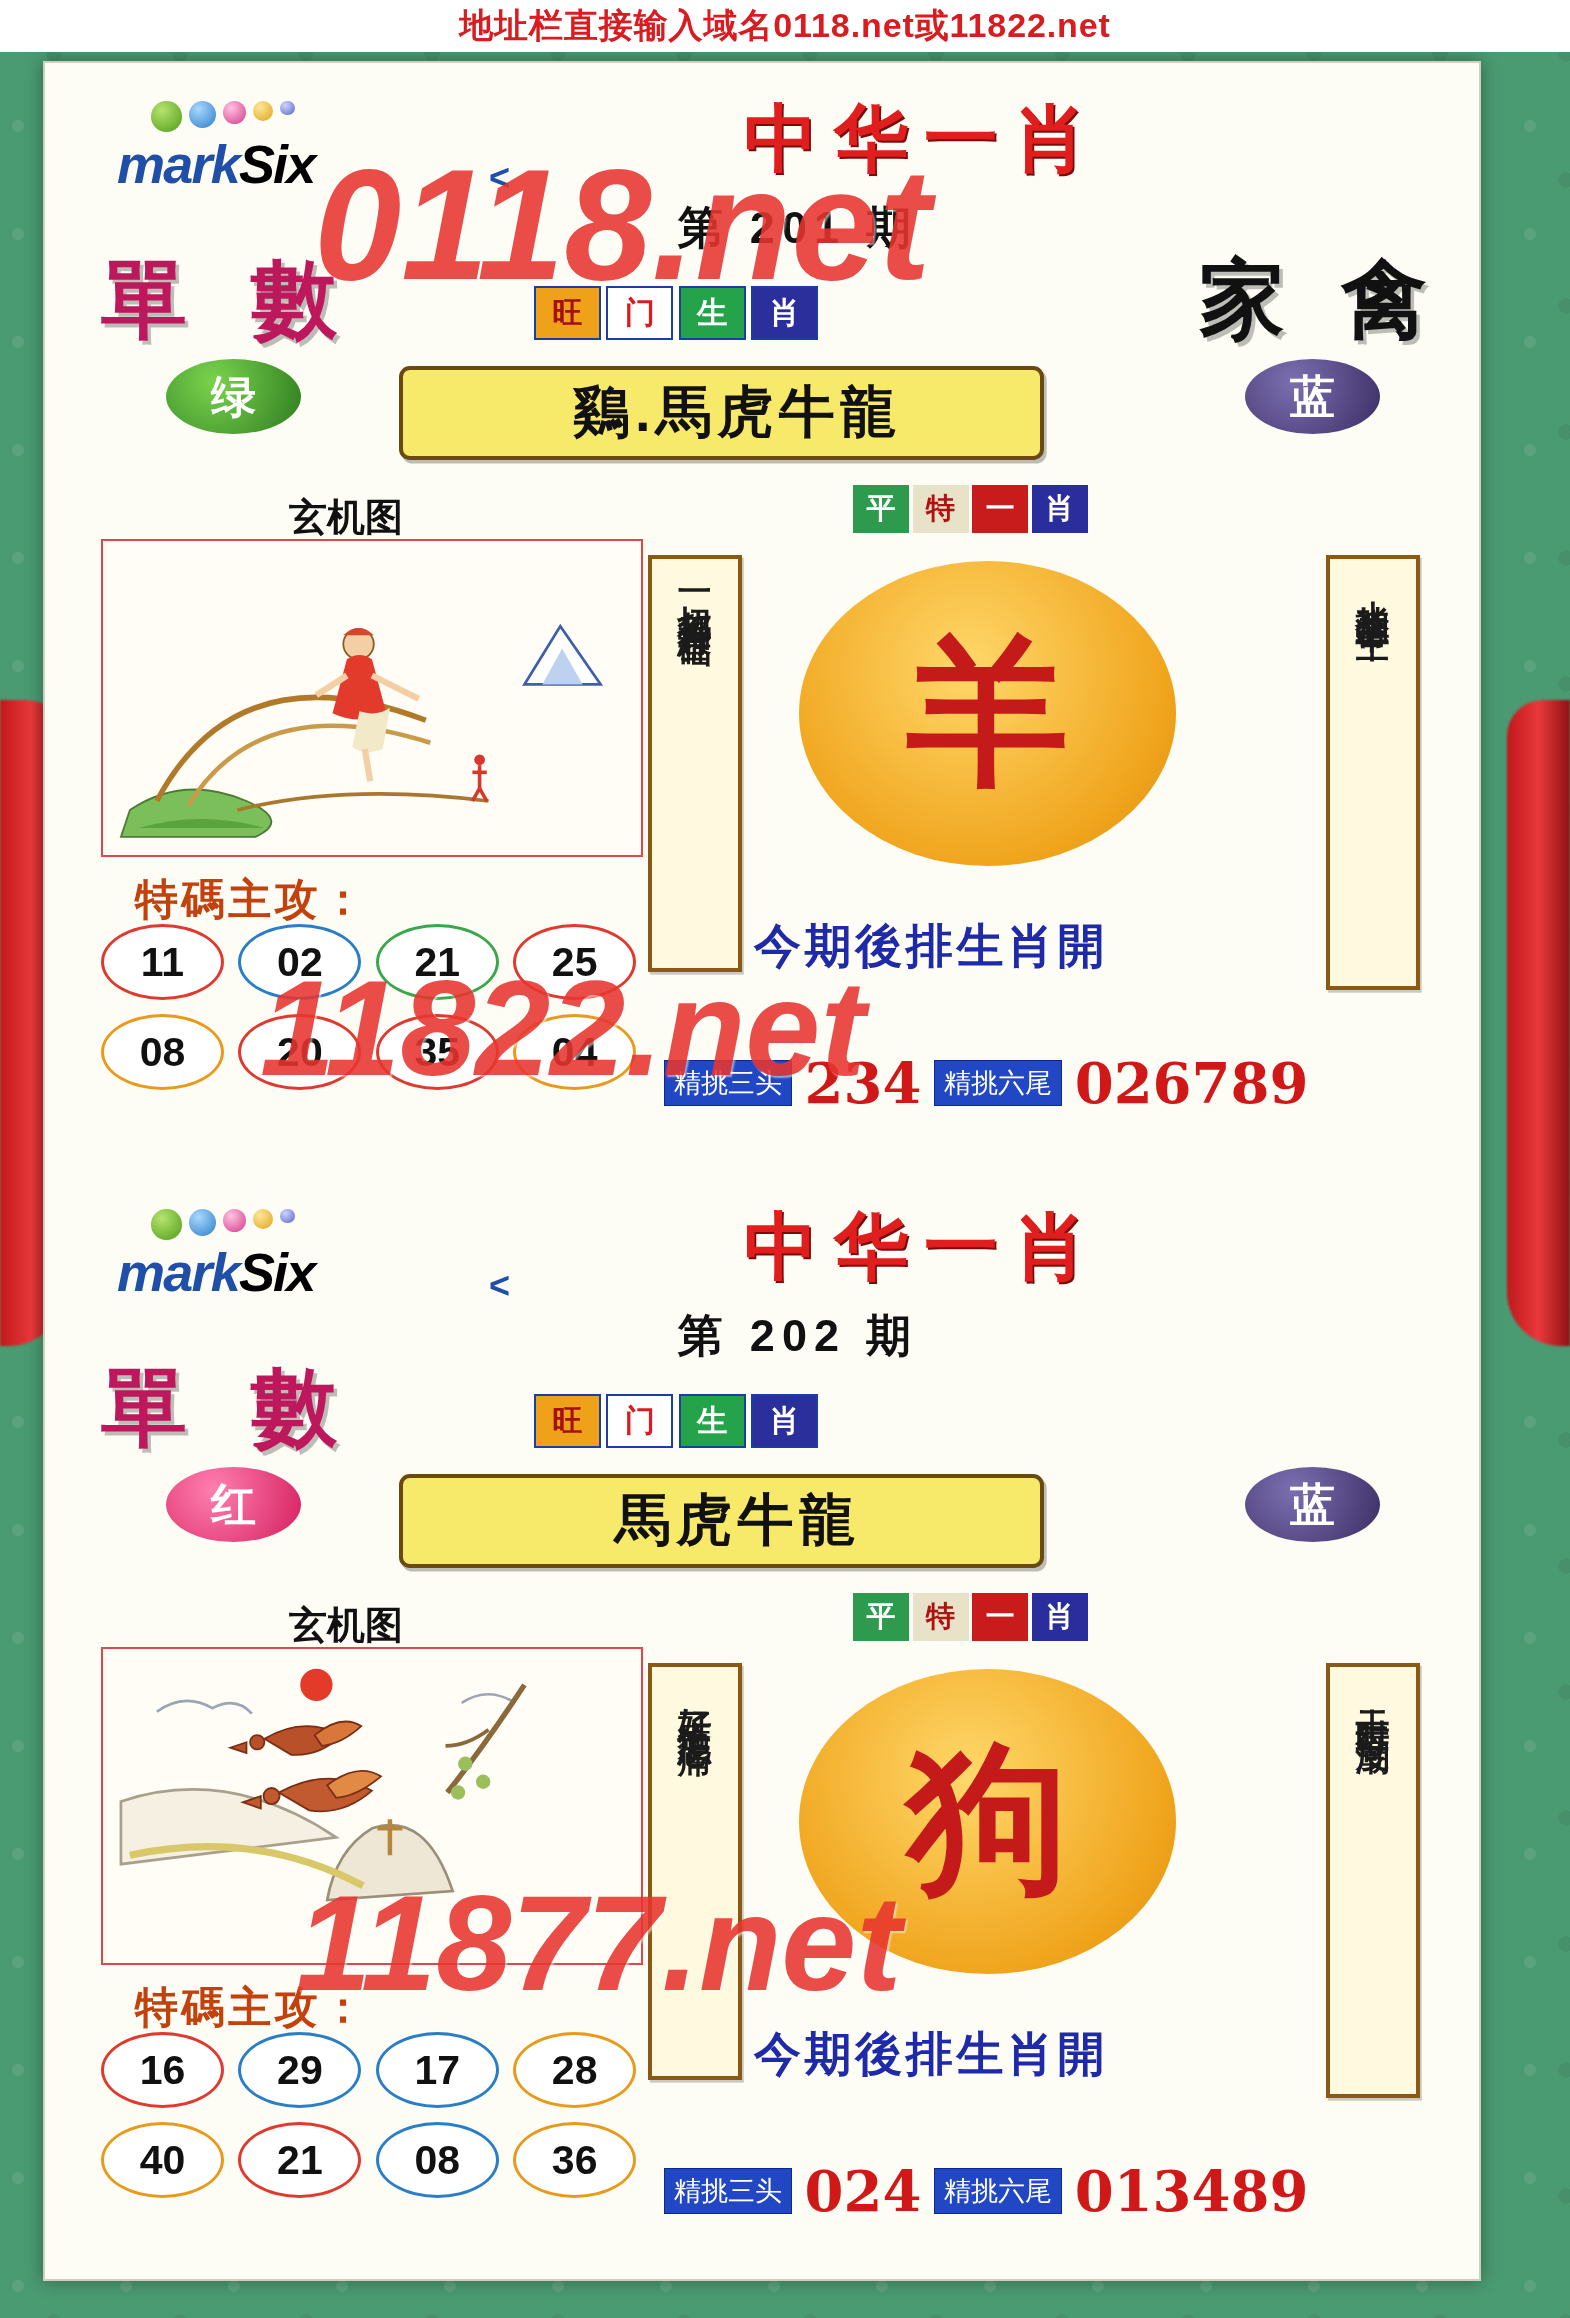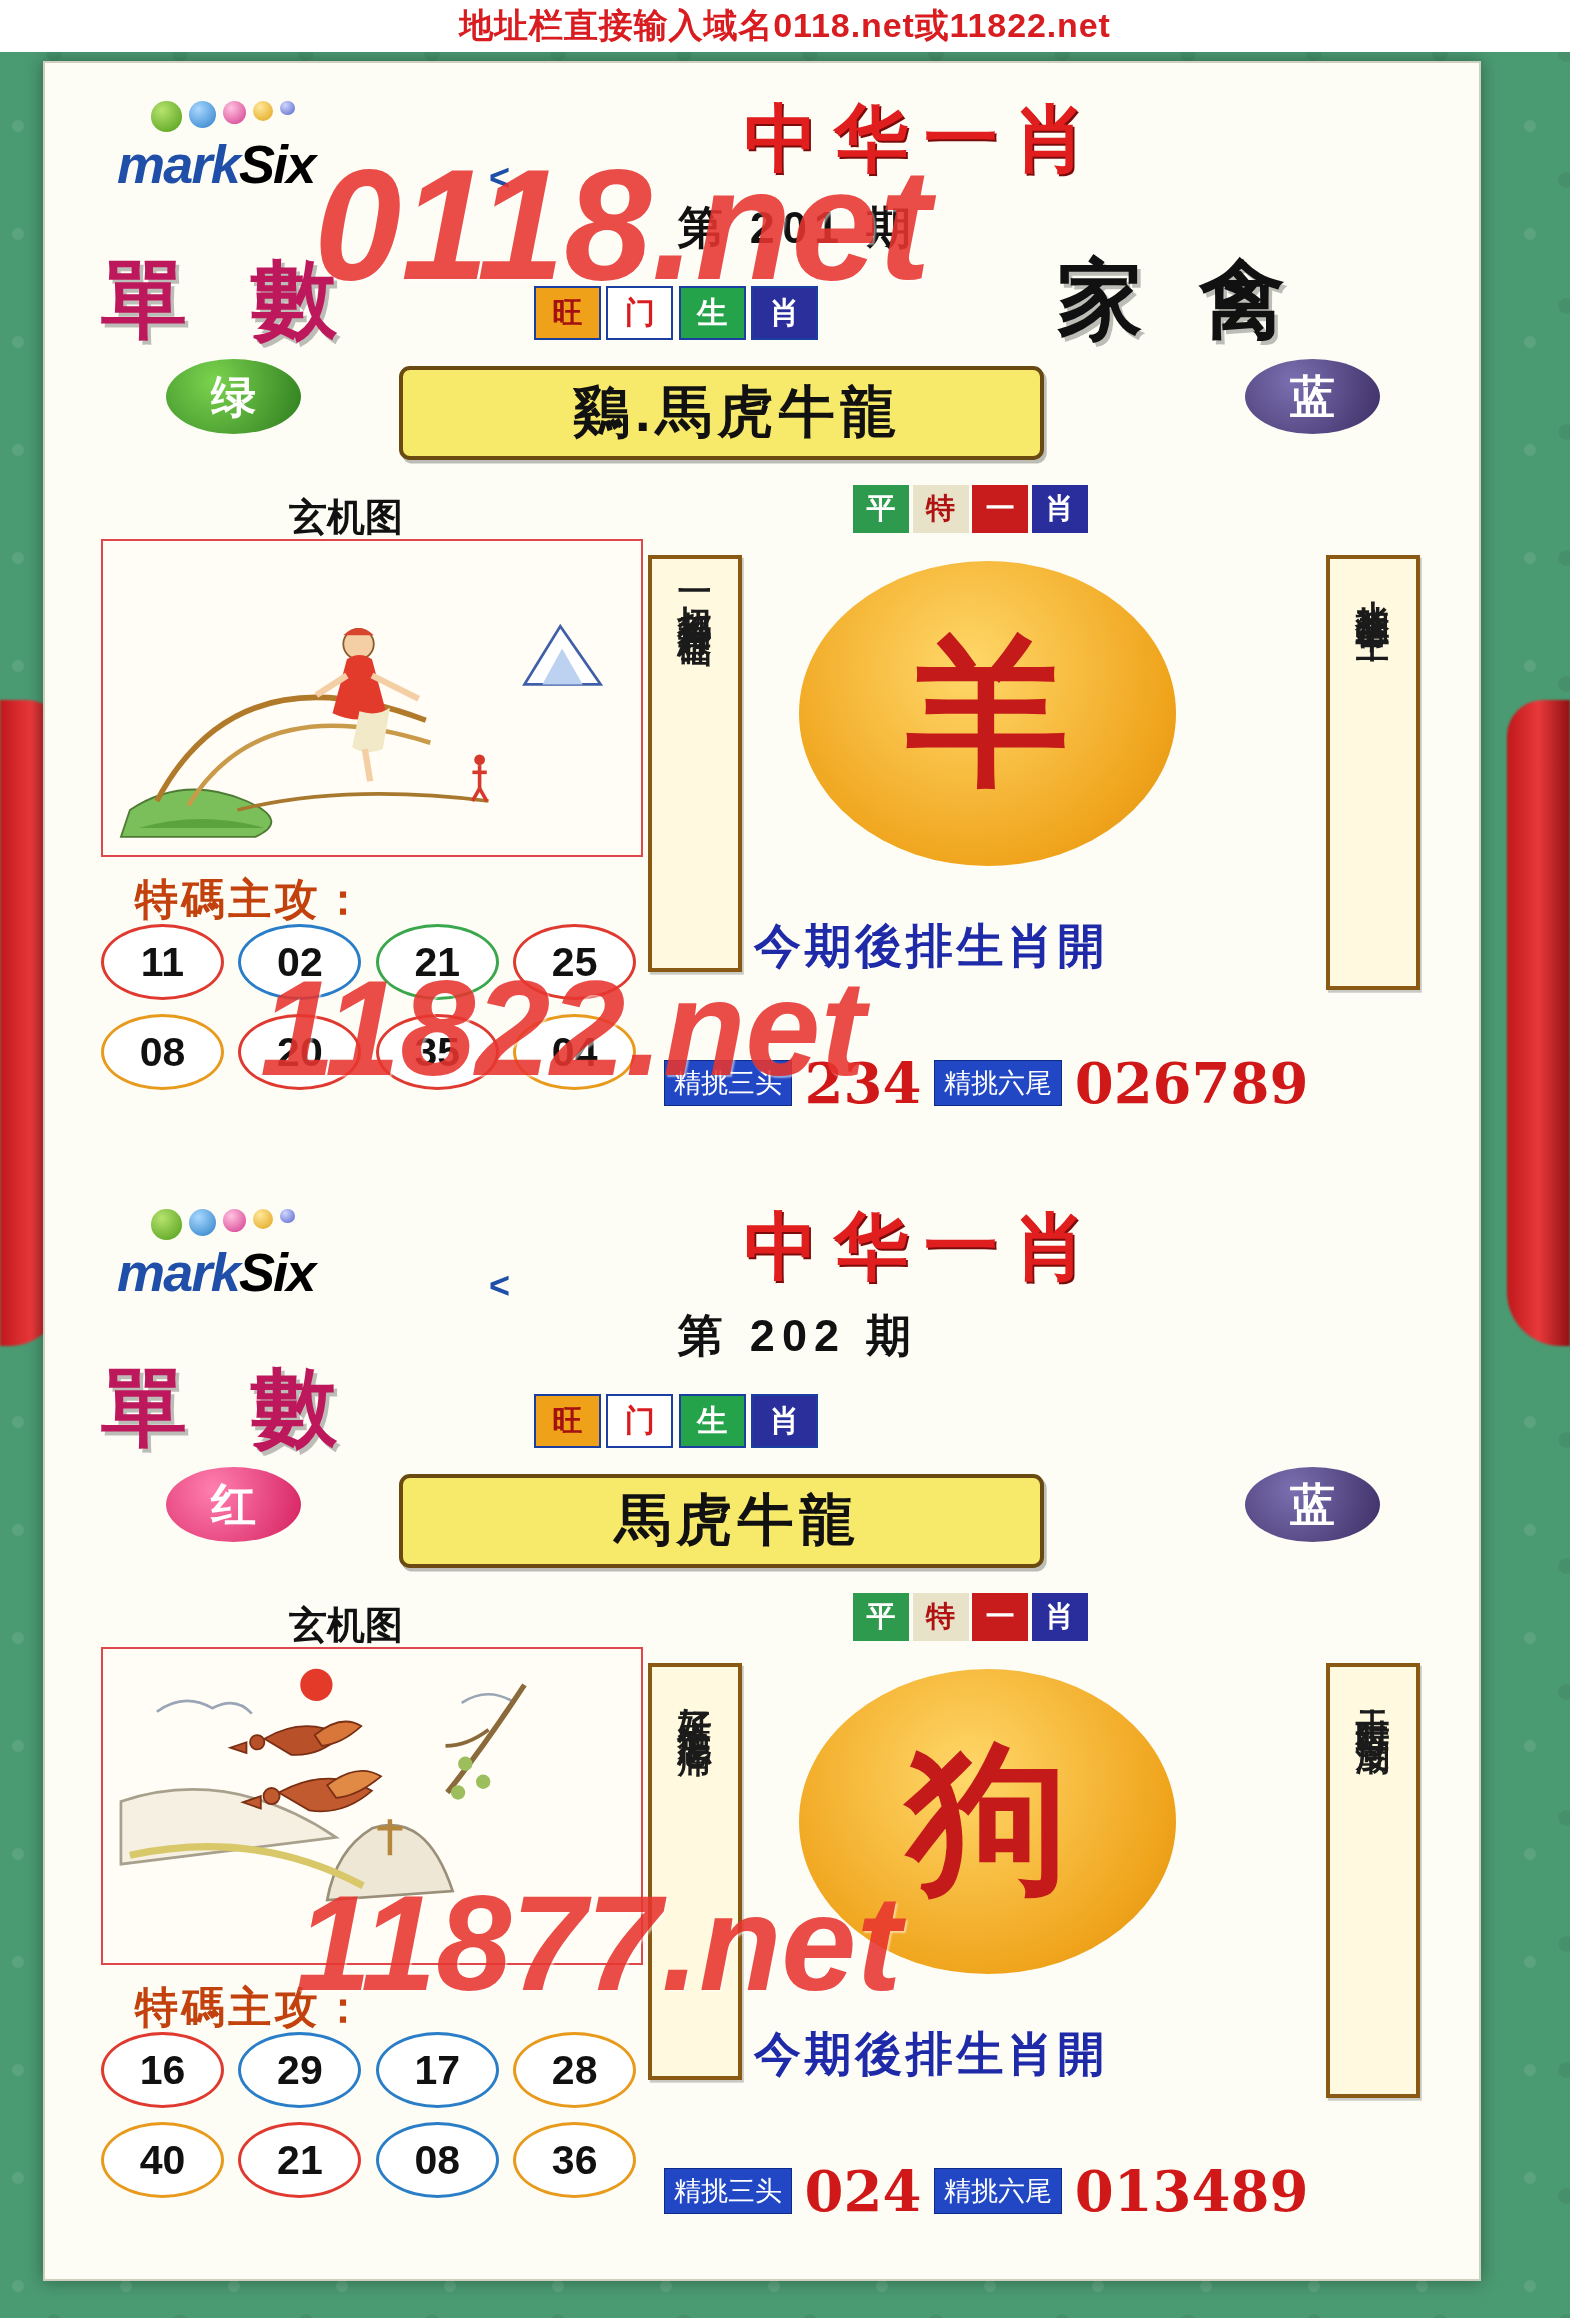--- a/index.html
+++ b/index.html
@@ -83,21 +83,21 @@
     text-align:center; font-size:45px; font-weight:bold; color:#111;
     letter-spacing:7.2px;
   }
 
   .big-left{
     position:absolute; left:56px; top:179px; width:386px;
     font-size:86px; font-weight:bold; color:#be185d; letter-spacing:20px;
     text-shadow:3.6px 3.6px 0 rgba(0,0,0,0.25);
   }
   .big-right{
-    position:absolute; right:36px; top:179px; width:386px; 
+    position:absolute; right:36px; top:179px; width:386px; text-align:right;
     font-size:86px; font-weight:bold; color:#111; letter-spacing:16px;
     text-shadow:3.6px 3.6px 0 rgba(0,0,0,0.25);
   }
 
   .four-box{
     position:absolute; left:489px; top:223px;
     display:flex; gap:5.4px;
   }
   .four-box .cell{
     width:63px; height:50px; display:flex; align-items:center; justify-content:center;

